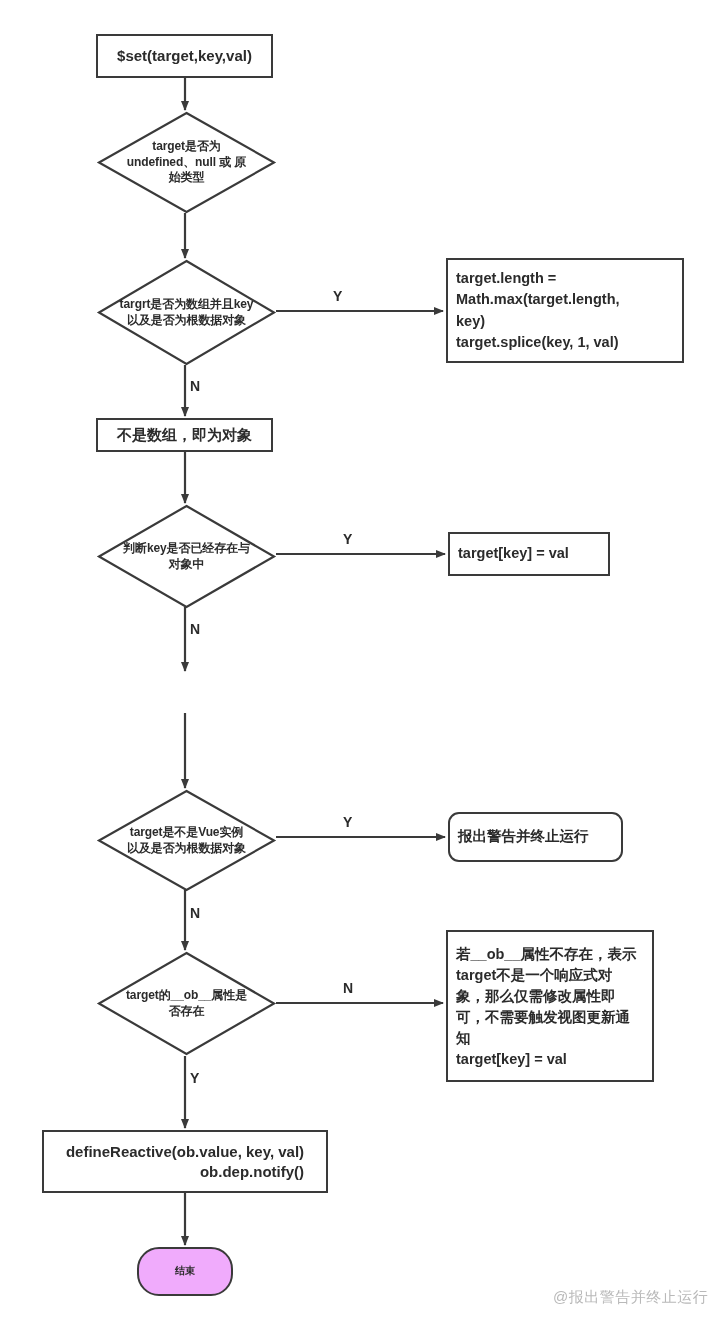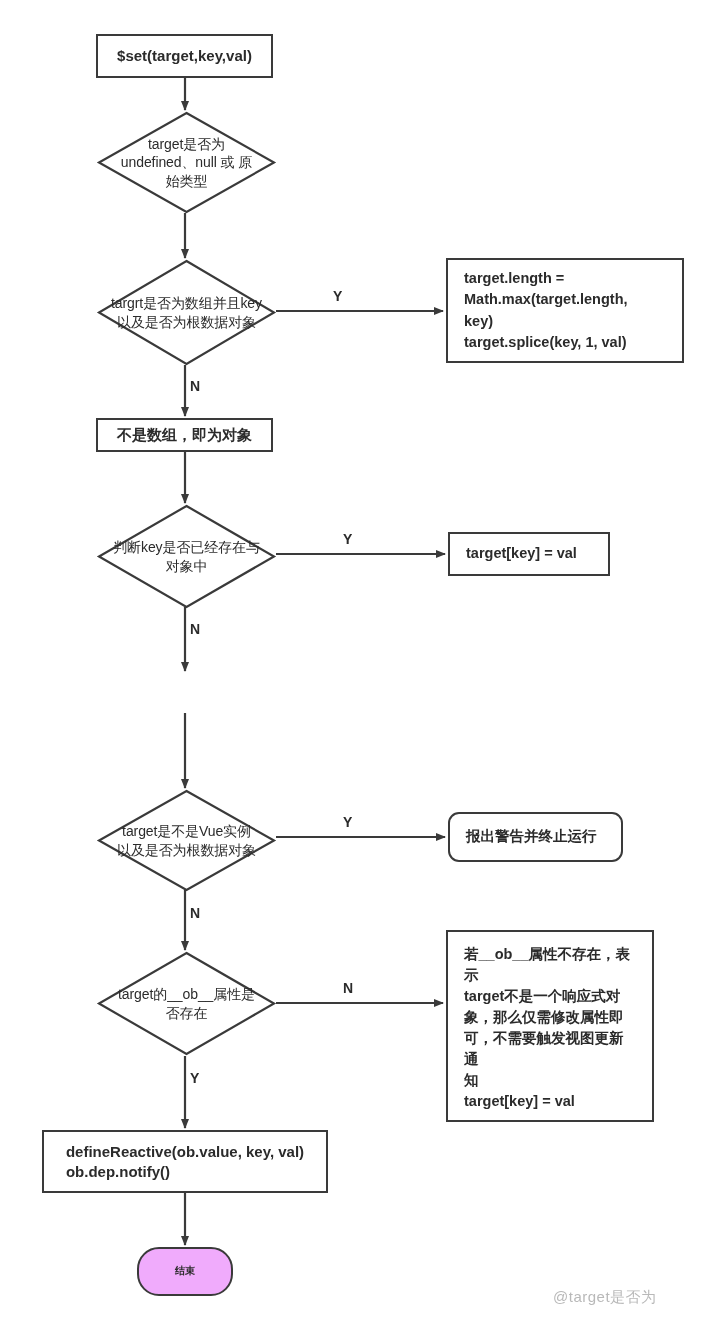--- a/index.html
+++ b/index.html
@@ -25,35 +25,35 @@
   }
   .node {
     position: absolute;
     box-sizing: border-box;
     display: flex;
     align-items: center;
     justify-content: center;
     color: #2b2b2b;
     font-weight: bold;
     line-height: 1.28;
-    text-align: left;
+    text-align: right;
     white-space: pre-line;
   }
   .node.process {
     border: 2px solid #3a3a3a;
     background: #ffffff;
     font-size: 15px;
   }
   .node.note {
     border: 2px solid #3a3a3a;
     background: #ffffff;
     font-size: 14.5px;
     text-align: left;
     justify-content: flex-start;
-    padding: 8px 16px;
+    padding: 8px 8px;
     line-height: 1.45;
   }
   .node.terminal {
     border: 2px solid #3a3a3a;
     background: #f0abfc;
     border-radius: 22px;
     font-size: 10px;
   }
   .decision {
     position: absolute;
@@ -67,22 +67,22 @@
   .decision .dtext {
     position: absolute;
     left: 0;
     top: 0;
     width: 100%;
     height: 100%;
     display: flex;
     align-items: center;
     justify-content: center;
     text-align: center;
-    font-size: 14px;
-    font-weight: normal;
+    font-size: 12px;
+    font-weight: bold;
     color: #2b2b2b;
     line-height: 1.3;
     white-space: pre-line;
     letter-spacing: -0.1px;
   }
   .edge-label {
     position: absolute;
     font-size: 14px;
     font-weight: bold;
     color: #2b2b2b;
@@ -196,21 +196,21 @@
   </div>
 
   <div class="decision" style="left:98px; top:952px; width:177px; height:103px;">
     <svg width="177" height="103" viewBox="0 0 177 103" xmlns="http://www.w3.org/2000/svg">
       <polygon points="88.5,1 176,51.5 88.5,102 1,51.5" fill="#ffffff" stroke="#3a3a3a" stroke-width="2.2"></polygon>
     </svg>
     <div class="dtext">target的__ob__属性是
 否存在</div>
   </div>
 
-  <div class="node note" style="left:446px; top:930px; width:208px; height:192px; align-items:flex-start; padding-top:12px;">
+  <div class="node note" style="left:446px; top:930px; width:208px; height:152px; align-items:flex-start; padding-top:12px;">
     <span>若__ob__属性不存在，表示
 target不是一个响应式对
 象，那么仅需修改属性即
 可，不需要触发视图更新通
 知
 target[key] = val</span>
   </div>
 
   <div class="node process" style="left:42px; top:1130px; width:286px; height:63px;">
     <span>defineReactive(ob.value, key, val)
@@ -223,15 +223,15 @@
 
   <div class="edge-label" style="left:333px; top:288px;">Y</div>
   <div class="edge-label" style="left:190px; top:378px;">N</div>
   <div class="edge-label" style="left:343px; top:531px;">Y</div>
   <div class="edge-label" style="left:190px; top:621px;">N</div>
   <div class="edge-label" style="left:343px; top:814px;">Y</div>
   <div class="edge-label" style="left:190px; top:905px;">N</div>
   <div class="edge-label" style="left:343px; top:980px;">N</div>
   <div class="edge-label" style="left:190px; top:1070px;">Y</div>
 
-  <div class="watermark" style="left:553px; top:1288px;">@target是否为</div>
+  <div class="watermark" style="left:553px; top:1288px;">@报出警告并终止运行</div>
 
 </div>
 
 </body></html>

